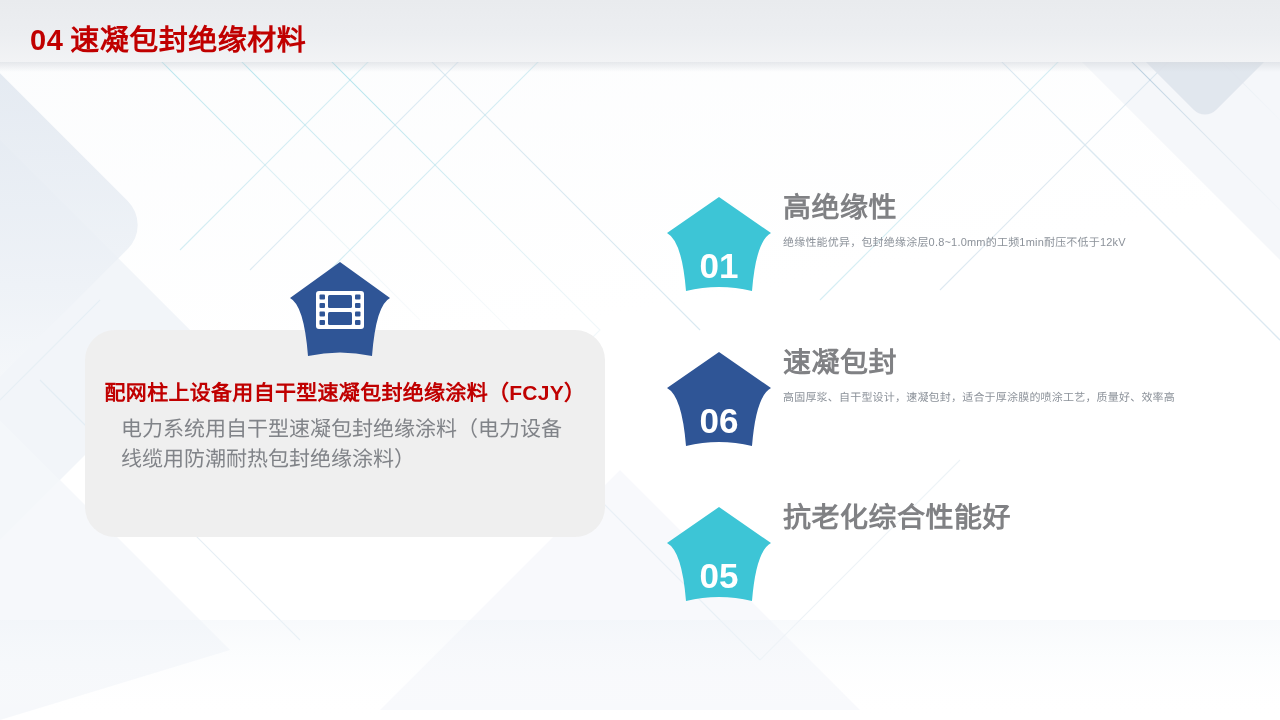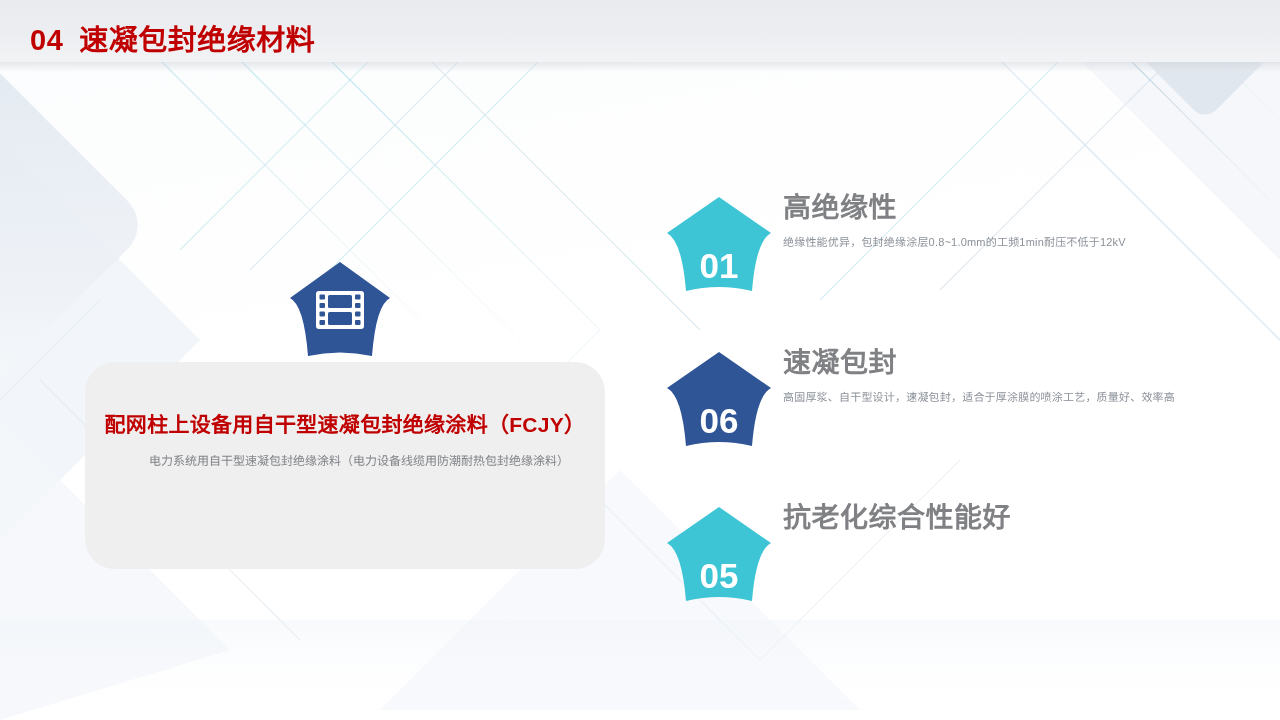--- a/index.html
+++ b/index.html
@@ -26,21 +26,21 @@
   }
   .band-shadow{
     position:absolute;left:0;top:62px;width:1280px;height:10px;
     background:linear-gradient(180deg,rgba(210,214,220,.55) 0%,rgba(255,255,255,0) 100%);
   }
   .header-title{
     position:absolute;left:30px;top:16px;
     font-size:29px;font-weight:bold;color:#c00000;
     letter-spacing:.5px;white-space:nowrap;z-index:6;
   }
-  .header-title .num{font-family:"Liberation Sans",sans-serif;margin-right:16px;}
+  .header-title .num{font-family:"Liberation Sans",sans-serif;margin-right:7px;}
 
   
   .rsq{position:absolute;border-radius:16px;}
   .rsq-cyan{
     left:975px;top:-112px;width:135px;height:135px;
     background:#27d9e0;transform:rotate(45deg);
   }
   .rsq-steel{
     left:1190px;top:-96px;width:120px;height:120px;
     background:#7b90b4;transform:rotate(45deg);opacity:.95;
@@ -57,31 +57,31 @@
   }
 
   
   .icon-pent{
     position:absolute;left:288px;top:261px;width:104px;height:96px;z-index:4;
   }
   .icon-pent svg{display:block;}
 
   
   .desc-card{
-    position:absolute;left:85px;top:362px;width:520px;height:207px;
+    position:absolute;left:85px;top:330px;width:520px;height:207px;
     background:#efefef;border-radius:30px;z-index:3;
   }
   .desc-title{
     position:absolute;left:0;right:0;top:46px;
     text-align:center;font-size:21px;font-weight:bold;color:#c00000;
     letter-spacing:.3px;white-space:nowrap;
   }
   .desc-body{
     position:absolute;left:36px;right:36px;top:84px;
-    text-align:right;font-size:12px;color:#808388;line-height:30px;
+    text-align:left;font-size:21px;color:#808388;line-height:30px;
   }
 
   
   .features{position:absolute;left:660px;top:190px;width:560px;z-index:3;}
   .feature{position:relative;height:155px;}
   .feat-pent{position:absolute;left:5px;top:6px;width:108px;height:96px;}
   .feat-pent svg{display:block;}
   .feat-num{
     position:absolute;left:5px;top:22px;width:108px;height:96px;
     display:flex;align-items:center;justify-content:center;

